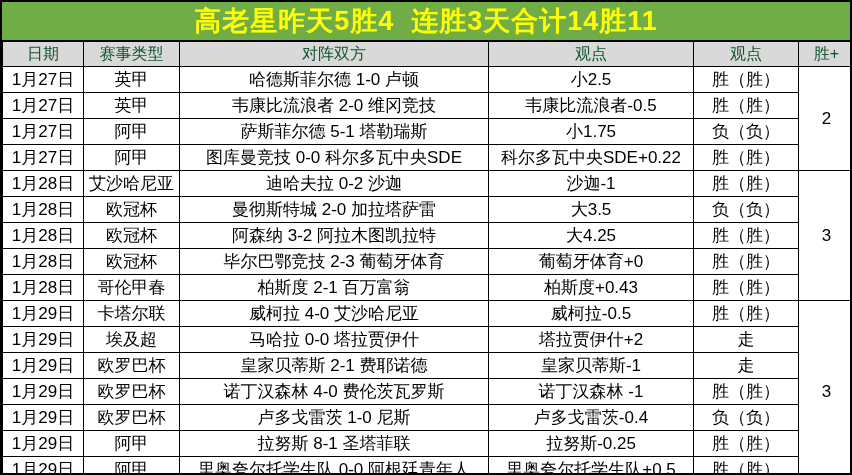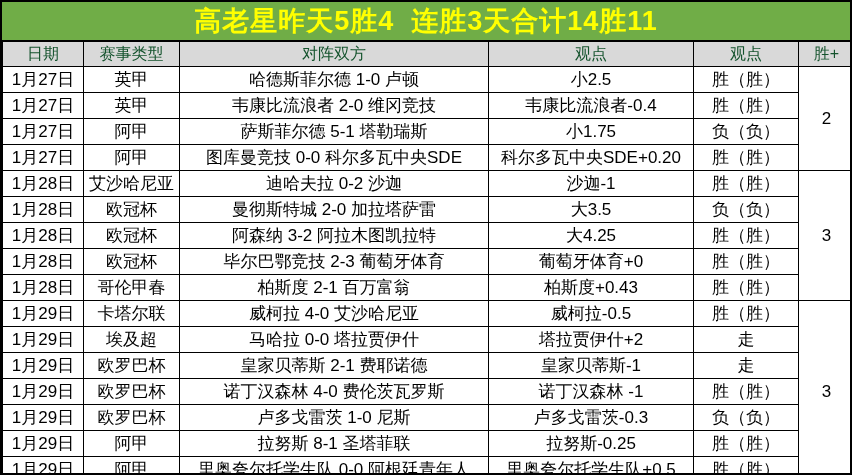--- a/index.html
+++ b/index.html
@@ -94,35 +94,35 @@
         <td>英甲</td>
         <td>哈德斯菲尔德 1-0 卢顿</td>
         <td>小2.5</td>
         <td class="res-win">胜（胜）</td>
         <td class="win-count" rowspan="4">2</td>
       </tr>
       <tr>
         <td>1月27日</td>
         <td>英甲</td>
         <td>韦康比流浪者 2-0 维冈竞技</td>
-        <td>韦康比流浪者-0.4</td>
+        <td>韦康比流浪者-0.5</td>
         <td class="res-win">胜（胜）</td>
       </tr>
       <tr>
         <td>1月27日</td>
         <td>阿甲</td>
         <td>萨斯菲尔德 5-1 塔勒瑞斯</td>
         <td>小1.75</td>
         <td class="res-lose">负（负）</td>
       </tr>
       <tr>
         <td>1月27日</td>
         <td>阿甲</td>
         <td>图库曼竞技 0-0 科尔多瓦中央SDE</td>
-        <td>科尔多瓦中央SDE+0.20</td>
+        <td>科尔多瓦中央SDE+0.22</td>
         <td class="res-win">胜（胜）</td>
       </tr>
 
       <tr>
         <td>1月28日</td>
         <td>艾沙哈尼亚</td>
         <td>迪哈夫拉 0-2 沙迦</td>
         <td>沙迦-1</td>
         <td class="res-win">胜（胜）</td>
         <td class="win-count" rowspan="5">3</td>
@@ -182,21 +182,21 @@
         <td>1月29日</td>
         <td>欧罗巴杯</td>
         <td>诺丁汉森林 4-0 费伦茨瓦罗斯</td>
         <td>诺丁汉森林 -1</td>
         <td class="res-win">胜（胜）</td>
       </tr>
       <tr>
         <td>1月29日</td>
         <td>欧罗巴杯</td>
         <td>卢多戈雷茨 1-0 尼斯</td>
-        <td>卢多戈雷茨-0.3</td>
+        <td>卢多戈雷茨-0.4</td>
         <td class="res-lose">负（负）</td>
       </tr>
       <tr>
         <td>1月29日</td>
         <td>阿甲</td>
         <td>拉努斯 8-1 圣塔菲联</td>
         <td>拉努斯-0.25</td>
         <td class="res-win">胜（胜）</td>
       </tr>
       <tr>

